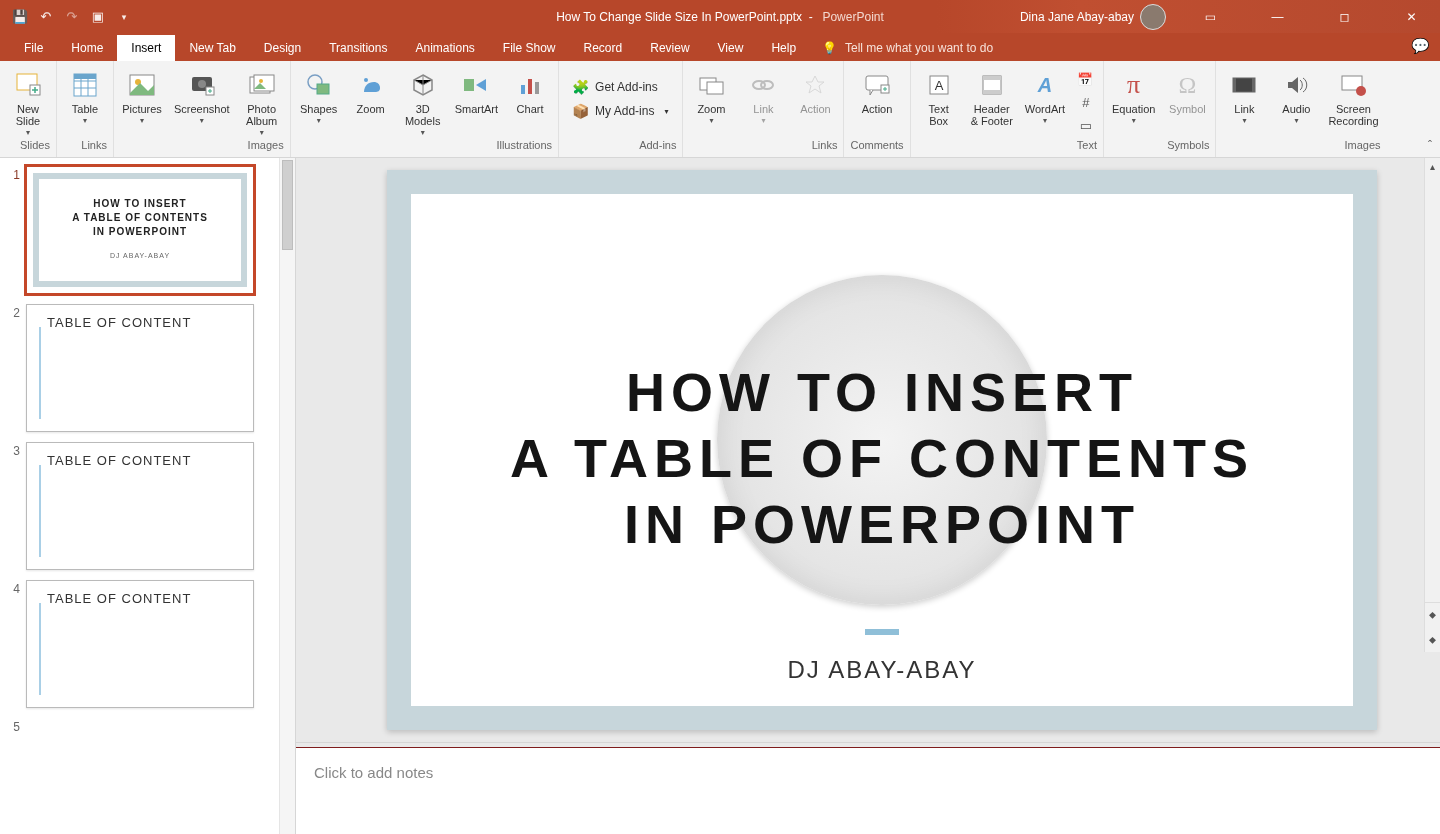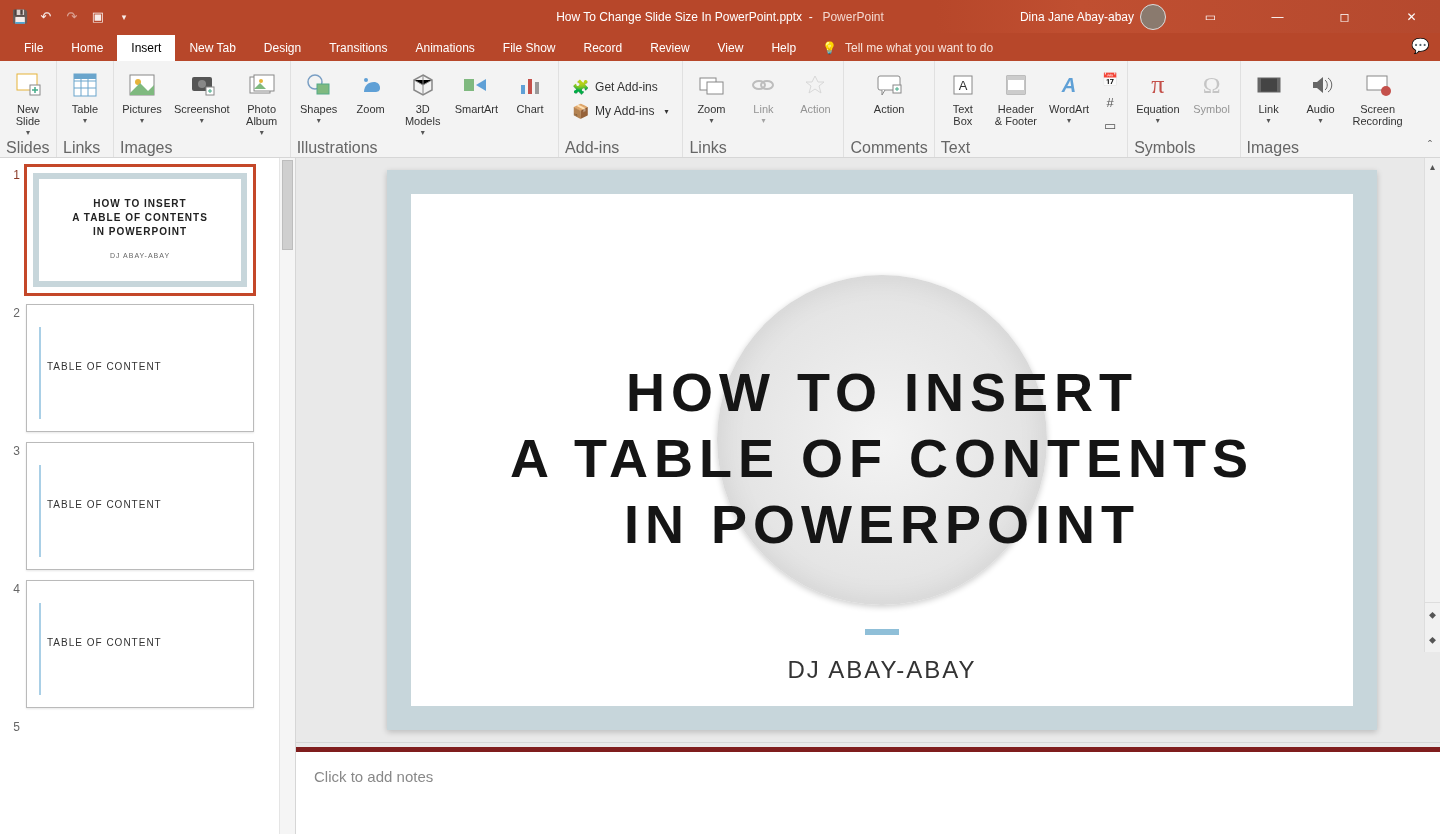--- a/index.html
+++ b/index.html
@@ -20,21 +20,21 @@
 .tabsrow { height: 28px; background: #b7472a; display:flex; align-items:flex-end; padding-left:10px; color:#fff; font-size:12px; position:relative;}
 .tabsrow .tab { padding: 6px 14px 6px; cursor:pointer; }
 .tabsrow .tab.active { background:#fff; color:#000000; }
 .tabsrow .tellme { margin-left:12px; display:flex; align-items:center; gap:8px; padding-bottom:6px; font-size:12px; color:#f7e2da;}
 .tabsrow .share { position:absolute; right:10px; bottom:6px; font-size:15px; color:#fff;}
 
 
 .ribbon { height: 97px; background: #f3f3f3; border-bottom:1px solid #d6d6d6; display:flex; position:relative;}
 .group { border-right:1px solid #e0e0e0; display:flex; flex-direction:column; height:100%; padding:2px 6px 0; }
 .group .controls { flex:1; display:flex; align-items:flex-start; gap:8px; padding-top:4px; justify-content:center;}
-.group .label { height:18px; text-align:left; font-size:16px; color:#666; padding-bottom:2px;}
+.group .label { height:18px; text-align:right; font-size:11px; color:#666; padding-bottom:2px;}
 .ctrl { display:flex; flex-direction:column; align-items:center; justify-content:flex-start; gap:2px; padding:2px 2px; min-width:44px; cursor:pointer;}
 .ctrl .glyph { width:32px; height:32px; display:flex; align-items:center; justify-content:center; font-size:22px;}
 .ctrl .cap { font-size:11px; color:#333; text-align:center; line-height:12px; }
 .ctrl .dd { font-size:8px; color:#555; margin-top:-1px;}
 .smallrow { display:flex; flex-direction:column; gap:4px; padding:2px 4px;}
 .smallbtn { display:flex; align-items:center; gap:6px; font-size:12px; color:#333; cursor:pointer; padding:2px 4px;}
 .smallbtn .sic{ width:16px; height:16px; display:flex; align-items:center; justify-content:center; font-size:14px;}
 .minirow { display:flex; flex-direction:column; gap:3px; padding-top:2px;}
 .minibtn { width:22px; height:20px; display:flex; align-items:center; justify-content:center; font-size:13px; color:#555; cursor:pointer;}
 .collapse { position:absolute; right:8px; bottom:4px; font-size:12px; color:#666; cursor:pointer;}
@@ -45,41 +45,41 @@
 .panel .scroll { position:absolute; right:0; top:0; bottom:0; width:16px; background:#f5f5f5; border-left:1px solid #e5e5e5;}
 .panel .scroll .thumb{ position:absolute; left:2px; right:2px; top:2px; height:90px; background:#cfcfcf; border:1px solid #bdbdbd;}
 .thumbs { padding:8px 8px 8px 6px; overflow:hidden;}
 .slidewrap { display:flex; gap:6px; margin-bottom:10px;}
 .slidewrap .num { width:14px; font-size:12px; color:#8a3a27; text-align:right; padding-top:2px;}
 .thumb-slide { width:228px; height:128px; background:#fff; border:1px solid #bababa; position:relative; box-shadow:0 1px 2px rgba(0,0,0,.1);}
 .thumb-slide.selected { outline:2px solid #c44729; outline-offset:0; border-color:#c44729;}
 .thumb-slide .frame { position:absolute; inset:6px; border:6px solid #c7d6db;}
 .thumb-slide .centertxt { position:absolute; inset:0; display:flex; flex-direction:column; align-items:center; justify-content:center; font-weight:800; font-size:10px; letter-spacing:1px; color:#222; text-align:center; line-height:14px;}
 .thumb-slide .sub { font-size:7px; font-weight:400; letter-spacing:1px; margin-top:10px; color:#666;}
-.thumb-slide .toclabel{ position:absolute; top:10px; left:20px; font-size:10px; letter-spacing:1px; color:#333;margin-top:46px;}
+.thumb-slide .toclabel{ position:absolute; top:10px; left:20px; font-size:13px; letter-spacing:1px; color:#333;}
 .thumb-slide .leftline{ position:absolute; left:12px; top:22px; bottom:12px; width:2px; background:#a9cfe6;}
 .thumb-slide .agendapic{ position:absolute; right:10px; bottom:8px; width:120px; height:60px; display:flex; gap:8px; align-items:flex-end;}
 .thumb-slide .beaker{ width:28px; height:44px; border:1px solid #a9cfe6; border-radius:0 0 10px 10px; background:#eaf3f8;}
 .thumb-slide .agendalbl{position:absolute; top:14px; left:20px; font-size:9px; letter-spacing:1px;}
 
 .stage { flex:1; display:flex; flex-direction:column; position:relative;}
 .canvaswrap { flex:1; display:flex; align-items:flex-start; justify-content:center; padding:12px 32px 12px 60px; position:relative;}
 .slide { width:990px; height:560px; background:#c7d6db; position:relative; box-shadow:0 2px 6px rgba(0,0,0,.2);}
 .slide .inner { position:absolute; inset:24px; background:#fff;}
 .slide .circle { position:absolute; left:50%; top:48%; transform:translate(-50%,-50%); width:330px; height:330px; border-radius:50%; background:radial-gradient(circle,#f3f3f3 0%,#e7e7e7 50%,#dcdcdc 100%); box-shadow:0 2px 6px rgba(0,0,0,.2), inset 0 0 30px rgba(0,0,0,.08);}
 .slide .maintitle { position:absolute; left:0; right:0; top:165px; text-align:center; font-weight:900; font-size:54px; letter-spacing:6px; line-height:66px; color:#151515; font-family: Arial Black, Arial, sans-serif;}
 .slide .divider { position:absolute; left:50%; transform:translateX(-50%); top:435px; width:34px; height:6px; background:#8fbfd8;}
 .slide .author { position:absolute; left:0; right:0; top:462px; text-align:center; font-size:24px; letter-spacing:2px; color:#333; font-weight:400;}
 .vscroll { position:absolute; right:0; top:0; bottom:90px; width:16px; background:#f1f1f1; border-left:1px solid #ddd;}
 .vscroll .arrow{height:16px; display:flex;align-items:center;justify-content:center;font-size:10px;color:#555;}
 .vscroll .track{position:absolute; top:16px; bottom:50px; left:2px; right:2px;}
 .vscroll .navbtns{position:absolute; bottom:0; left:0; right:0; height:50px; display:flex; flex-direction:column; border-top:1px solid #ddd;}
 .vscroll .navbtns div{flex:1; display:flex;align-items:center;justify-content:center;font-size:10px;color:#555;}
 
-.notes { height:96px; background:#fff; border-top:5px solid #7f1d1d; padding:16px 18px; font-size:15px; color:#888;}
+.notes { height:96px; background:#fff; border-top:1px solid #7f1d1d; padding:16px 18px; font-size:15px; color:#888;}
 .split { height:6px; background:#e9e9e9; border-top:1px solid #d6d6d6; cursor:row-resize;}
 
 svg { display:block;}
 </style>
 </head>
 <body>
 
 <div class="titlebar">
   <div class="qat">
     <span class="ic">💾</span>

